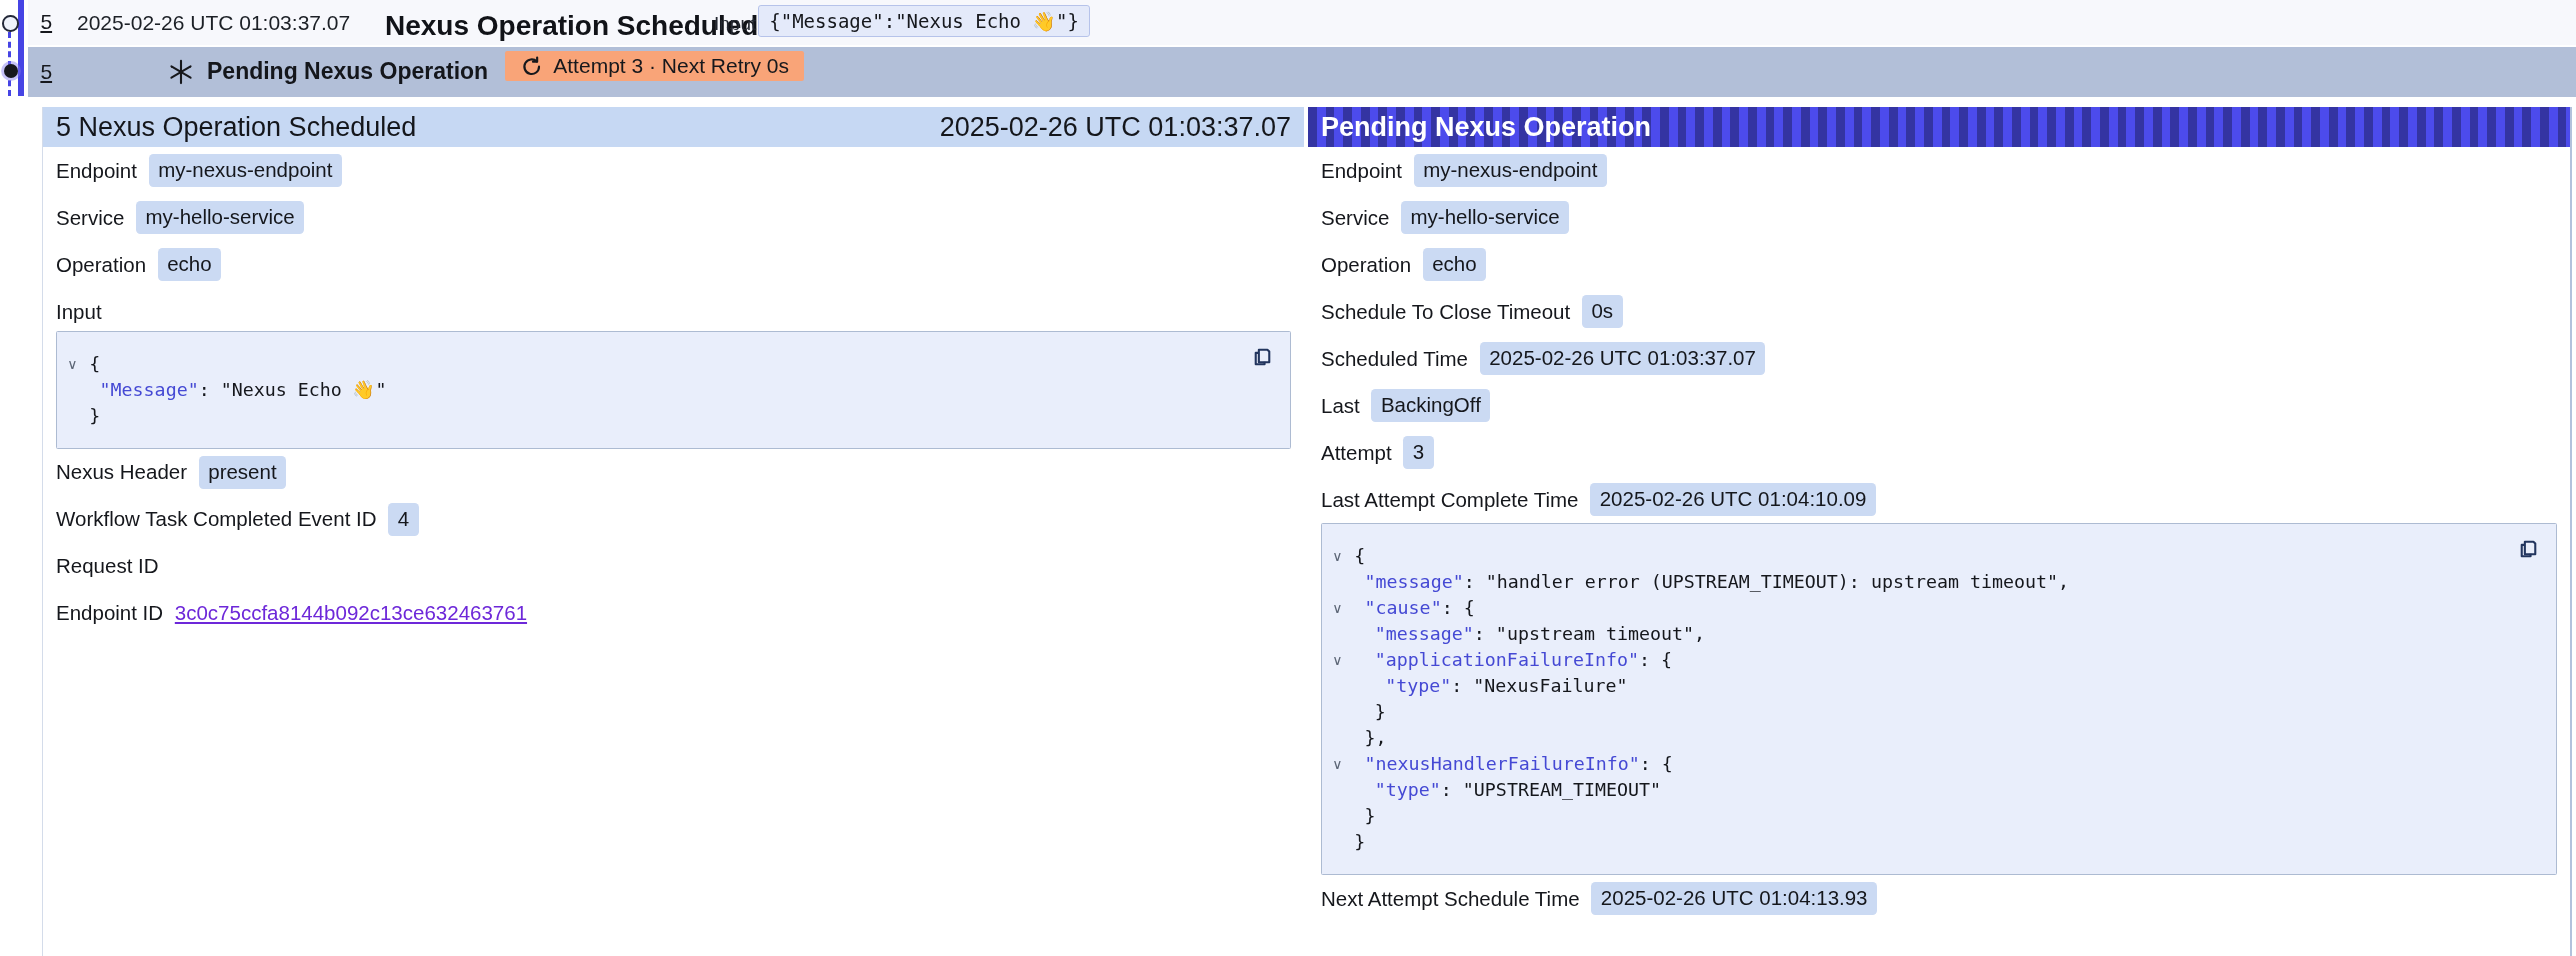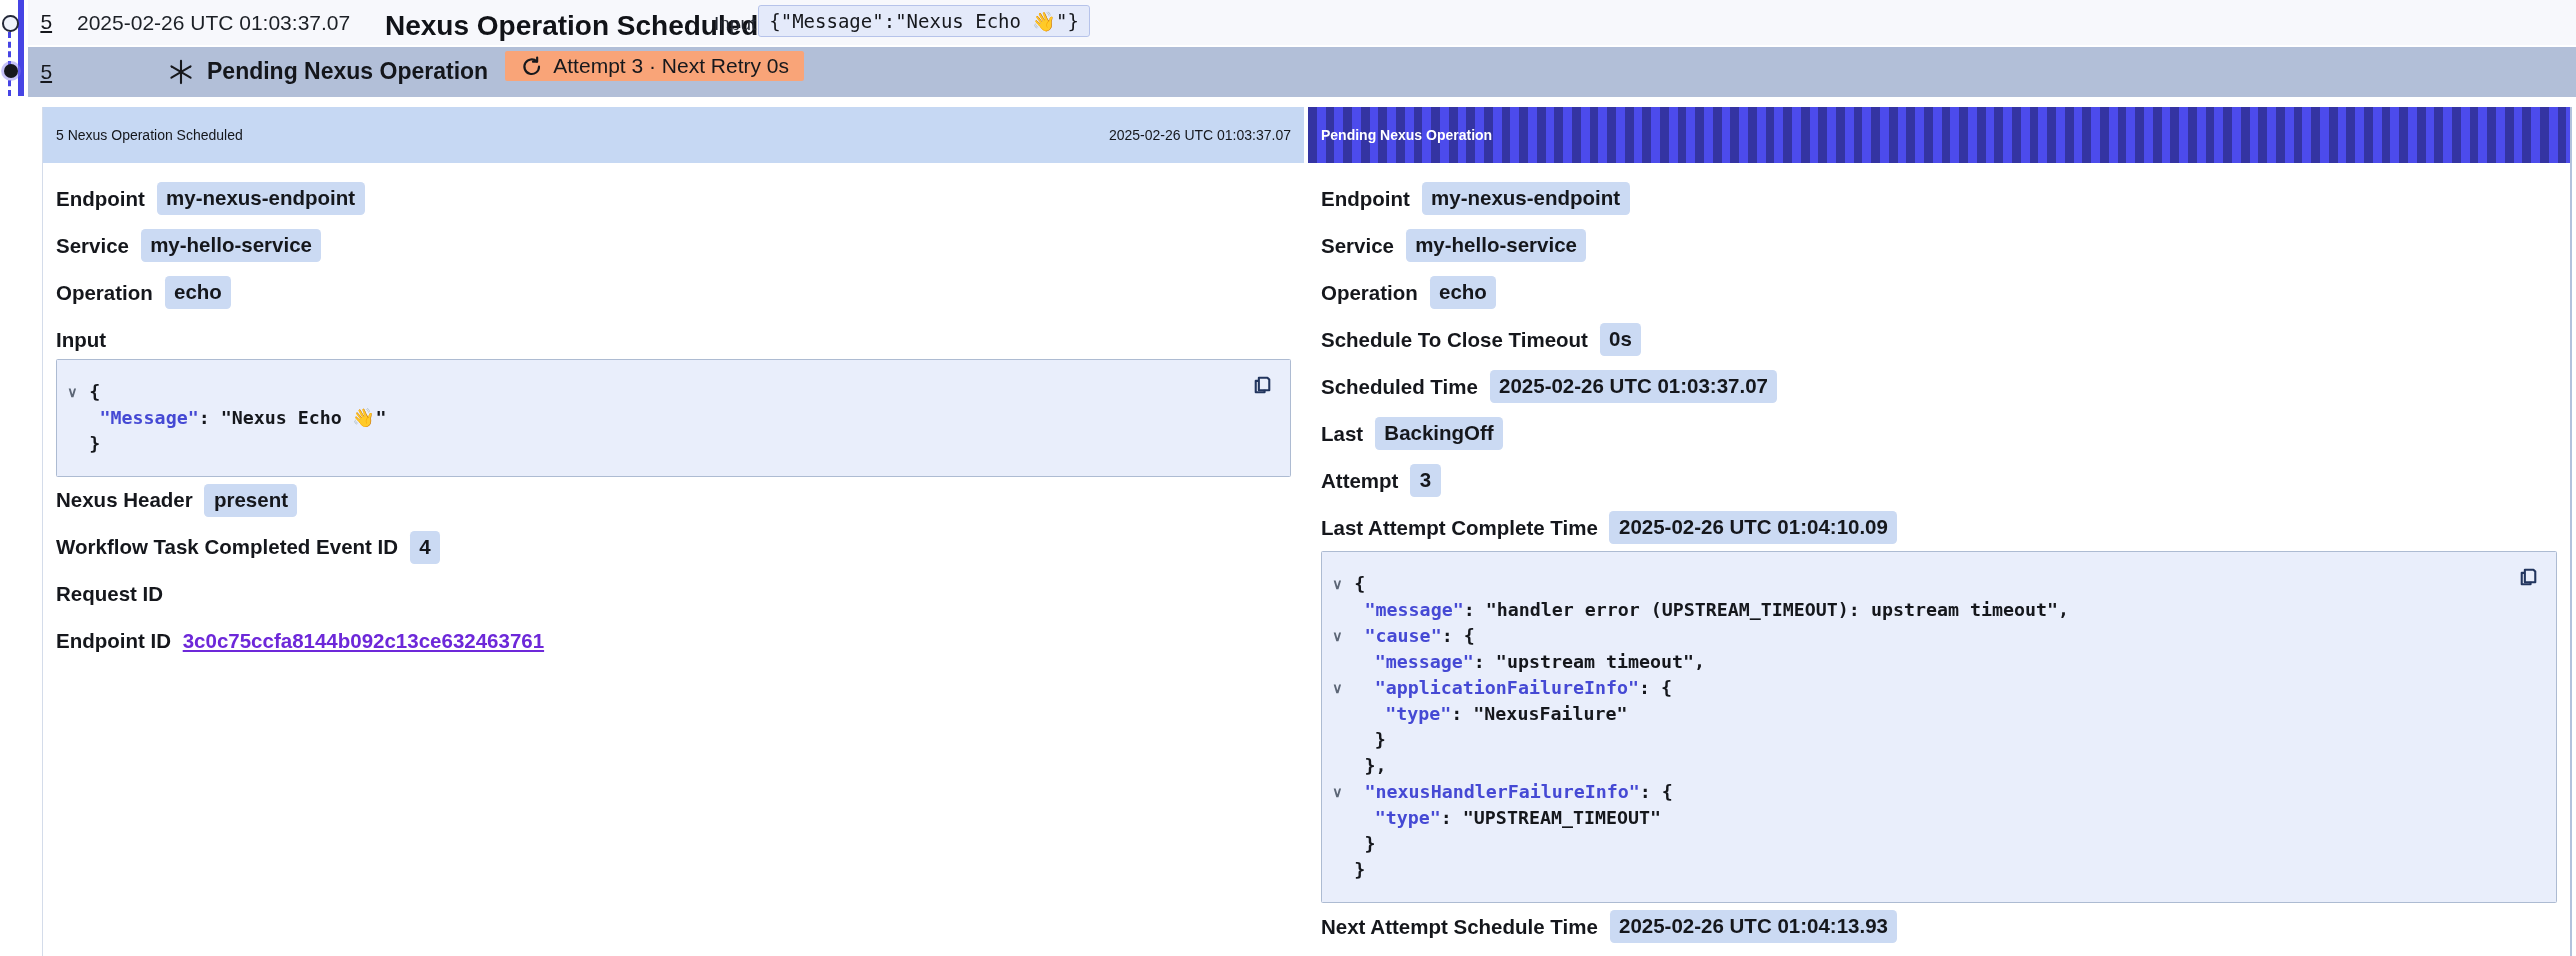--- a/index.html
+++ b/index.html
@@ -33,26 +33,26 @@
   .row2-badge{left:437px;top:4.4px;height:30px;background:#f9a478;display:flex;align-items:center;
     gap:10.3px;padding:0 14.6px;border-radius:2.2px;margin-left:40px;}
   .row2-badge svg{position:static;width:23.4px;height:23.4px;}
   .row2-badge span{position:static;font-size:21px;color:#17181c;}
   
   .panels{position:absolute;left:0;top:107px;right:0;bottom:0;}
   .panel{position:absolute;top:0;bottom:0;background:#ffffff;box-sizing:border-box;}
   .panel.left{left:42px;width:1262px;border-left:1.5px solid #d4dcea;}
   .panel.right{left:1308px;width:1264px;border-right:2.2px solid #b3c2dc;}
   .panel-header{height:32px;display:flex;align-items:center;justify-content:space-between;
-    padding:12px 13px;font-size:14px;color:#14161b;}
+    padding:4px 13px;font-size:27px;color:#14161b;}
   .panel.left .panel-header{background:#c6d8f3;}
   .panel.right .panel-header{
     background:repeating-linear-gradient(90deg,#3434a2 0 8.8px,#4c4bec 8.8px 17.6px);
     color:#ffffff;font-weight:700;justify-content:flex-start;}
-  .fields{padding:12px 13px;font-weight:bold;}
+  .fields{padding:0 13px;}
   .field{display:flex;align-items:center;min-height:47px;font-size:20.5px;color:#15171c;}
   .field.json-field{display:block;min-height:0;}
   .field .flabel{margin-right:11.7px;}
   .json-field .flabel{display:block;padding:11.7px 0 7.3px;}
   .badge{background:#cbdaf3;border-radius:4.4px;padding:5.1px 9.5px;font-size:20.5px;color:#15171c;line-height:1.1;}
   .link-value{color:#6d28d9;text-decoration:underline;cursor:pointer;font-size:20.5px;}
   
   .json-box{position:relative;background:#e9eefb;border:1.5px solid #adbbd2;border-radius:1.5px;
     padding:19px 51px 19px 10.3px;box-sizing:border-box;}
   .json-line{display:flex;font-family:"DejaVu Sans Mono",monospace;font-size:18.3px;line-height:26px;

